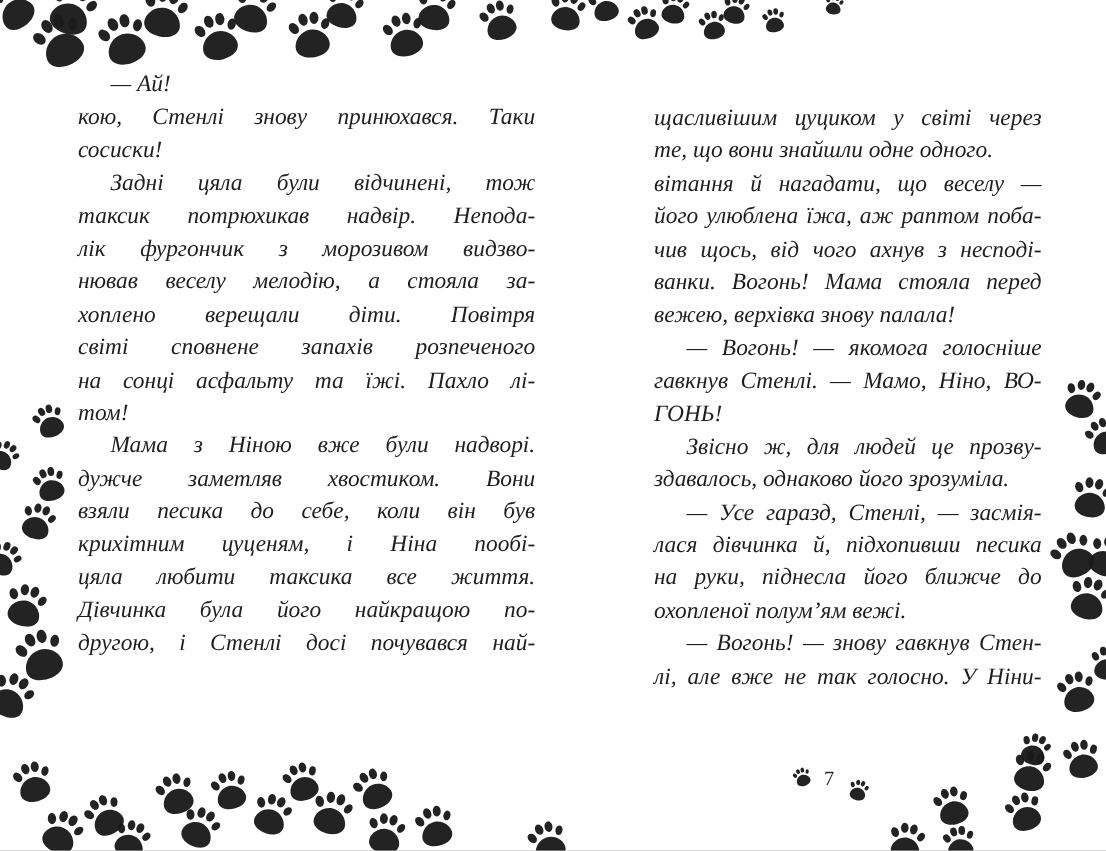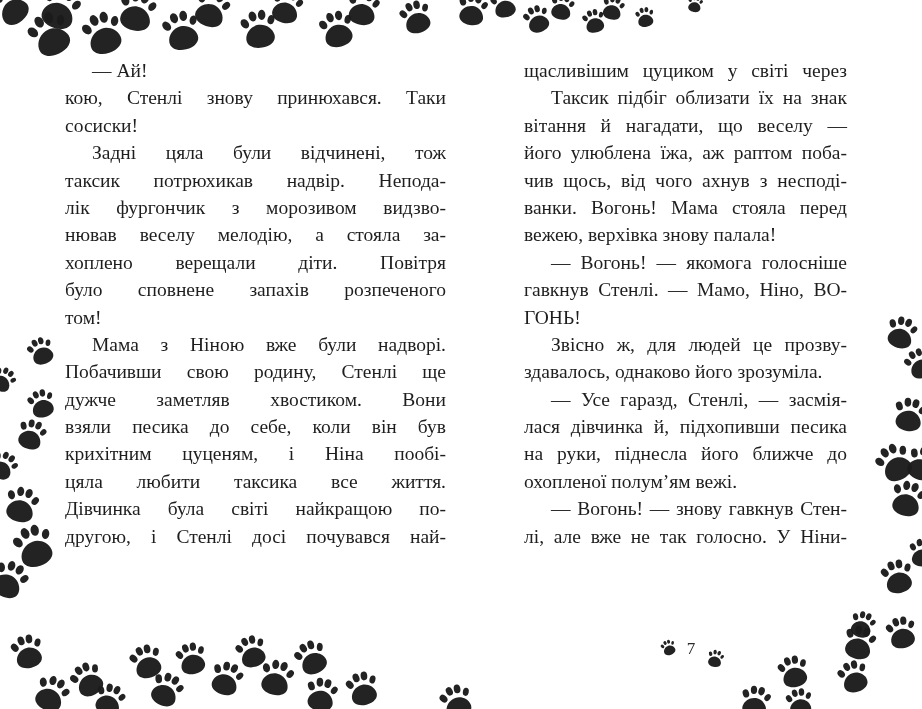--- a/index.html
+++ b/index.html
@@ -23,26 +23,27 @@
     display: block;
     opacity: 0.96;
   }
   .column {
     position: absolute;
     top: 57px;
     color: #1e1e1e;
     font-size: 19.5px;
   }
   .column.left  { left: 65px;  width: 381px; }
-  .column.right { left: 524px; width: 323px; }
+  .column.right { left: 545px; width: 323px; margin-top: 28px; }
   .line {
     height: 27.4px;
     line-height: 27.4px;
     white-space: nowrap;
     text-align: left;
+    font-style: italic;
   }
   .line.just {
     text-align: justify;
     text-align-last: justify;
   }
   .line.ind { text-indent: 27px; }
   .page-number {
     position: absolute;
     left: 676px;
     top: 639px;
@@ -591,34 +592,34 @@
     </div>
   <div class="column left">
       <div class="line ind">— Ай!</div>
       <div class="line just">кою, Стенлі знову принюхався. Таки</div>
       <div class="line">сосиски!</div>
       <div class="line just ind">Задні цяла були відчинені, тож</div>
       <div class="line just">таксик потрюхикав надвір. Непода-</div>
       <div class="line just">лік фургончик з морозивом видзво-</div>
       <div class="line just">нював веселу мелодію, а стояла за-</div>
       <div class="line just">хоплено верещали діти. Повітря</div>
-      <div class="line just">було сповнене запахів розпеченого</div>
+      <div class="line just">світі сповнене запахів розпеченого</div>
+      <div class="line just">на сонці асфальту та їжі. Пахло лі-</div>
       <div class="line">том!</div>
       <div class="line just ind">Мама з Ніною вже були надворі.</div>
-      <div class="line just">Побачивши свою родину, Стенлі ще</div>
       <div class="line just">дужче заметляв хвостиком. Вони</div>
       <div class="line just">взяли песика до себе, коли він був</div>
       <div class="line just">крихітним цуценям, і Ніна пообі-</div>
       <div class="line just">цяла любити таксика все життя.</div>
-      <div class="line just">Дівчинка була світі найкращою по-</div>
+      <div class="line just">Дівчинка була його найкращою по-</div>
       <div class="line just">другою, і Стенлі досі почувався най-</div>
     </div>
   <div class="column right">
       <div class="line just">щасливішим цуциком у світі через</div>
-      <div class="line just ind">Таксик підбіг облизати їх на знак</div>
+      <div class="line">те, що вони знайшли одне одного.</div>
       <div class="line just">вітання й нагадати, що веселу —</div>
       <div class="line just">його улюблена їжа, аж раптом поба-</div>
       <div class="line just">чив щось, від чого ахнув з несподі-</div>
       <div class="line just">ванки. Вогонь! Мама стояла перед</div>
       <div class="line">вежею, верхівка знову палала!</div>
       <div class="line just ind">— Вогонь! — якомога голосніше</div>
       <div class="line just">гавкнув Стенлі. — Мамо, Ніно, ВО-</div>
       <div class="line">ГОНЬ!</div>
       <div class="line just ind">Звісно ж, для людей це прозву-</div>
       <div class="line">здавалось, однаково його зрозуміла.</div>

